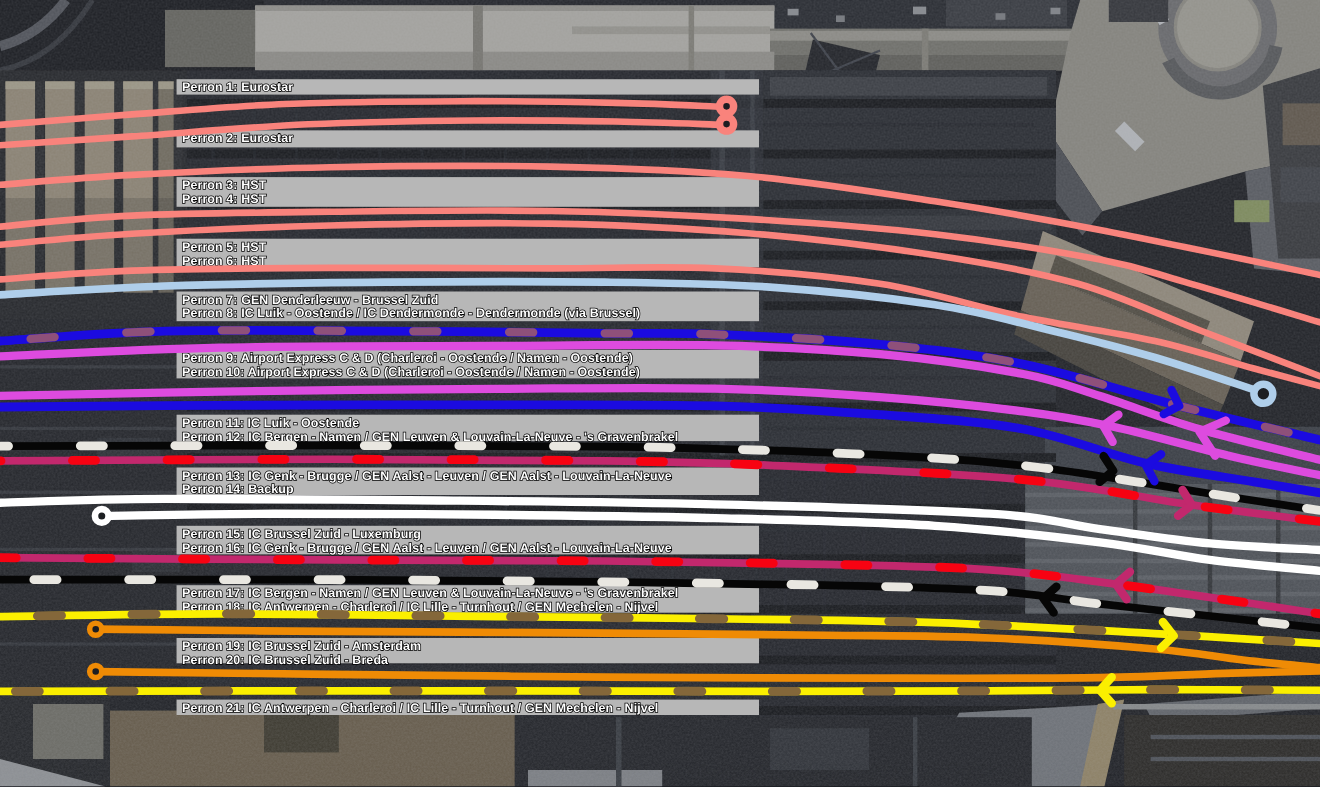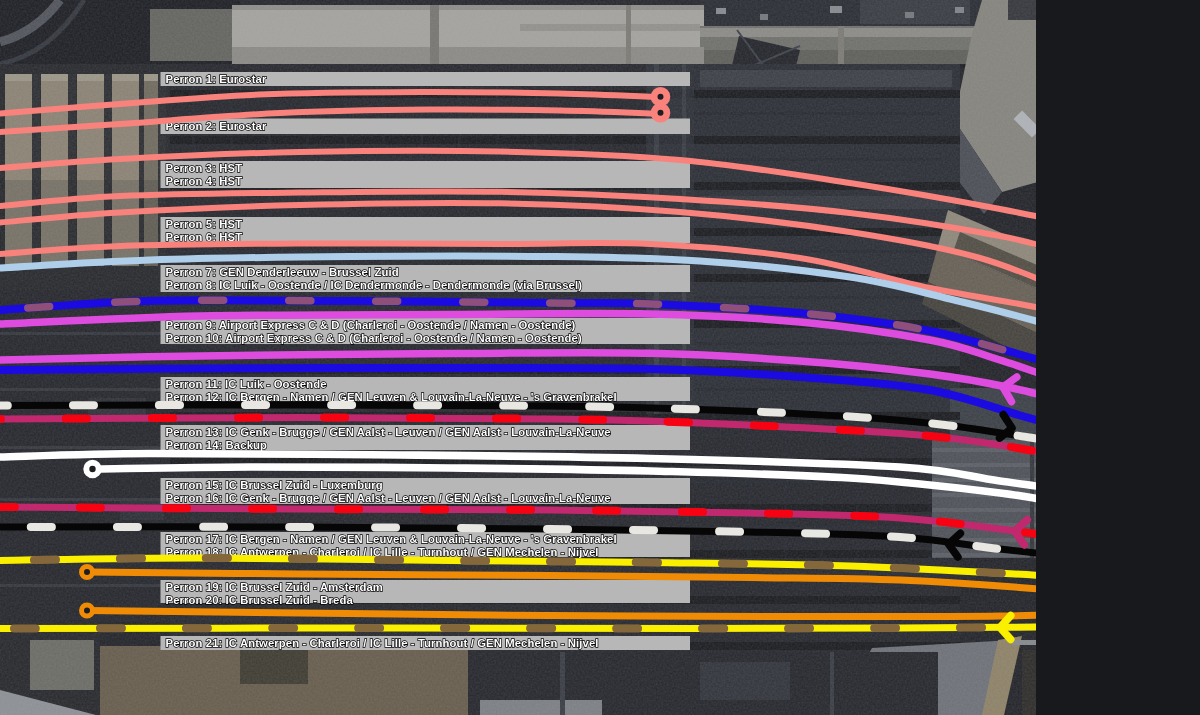--- a/index.html
+++ b/index.html
@@ -1,17 +1,17 @@
 <!DOCTYPE html>
 <html><head>
 <meta charset="utf-8">
 <title>Brussel Zuid perron map</title>
 <style>
 html,body { margin:0; padding:0; background:#17191d; }
-#stage { position:relative; width:1036px; height:715px; overflow:hidden;
+#stage { position:relative; width:1200px; height:715px; overflow:hidden;
   font-family:"Liberation Sans", sans-serif; }
 </style>
 </head>
 <body>
 
 <div id="stage">
 <svg width="1200" height="715" viewBox="0 0 1200 715" xmlns="http://www.w3.org/2000/svg">
 <defs>
 <filter id="grain" x="0" y="0" width="100%" height="100%">
 <feTurbulence type="fractalNoise" baseFrequency="0.55" numOctaves="2" seed="11" stitchTiles="stitch"></feTurbulence>

